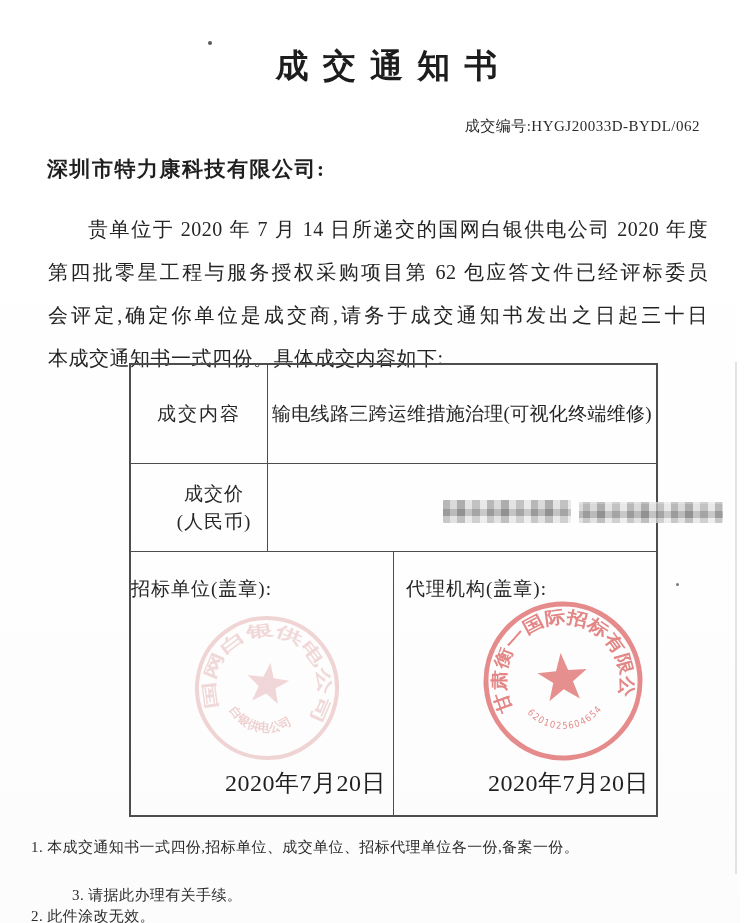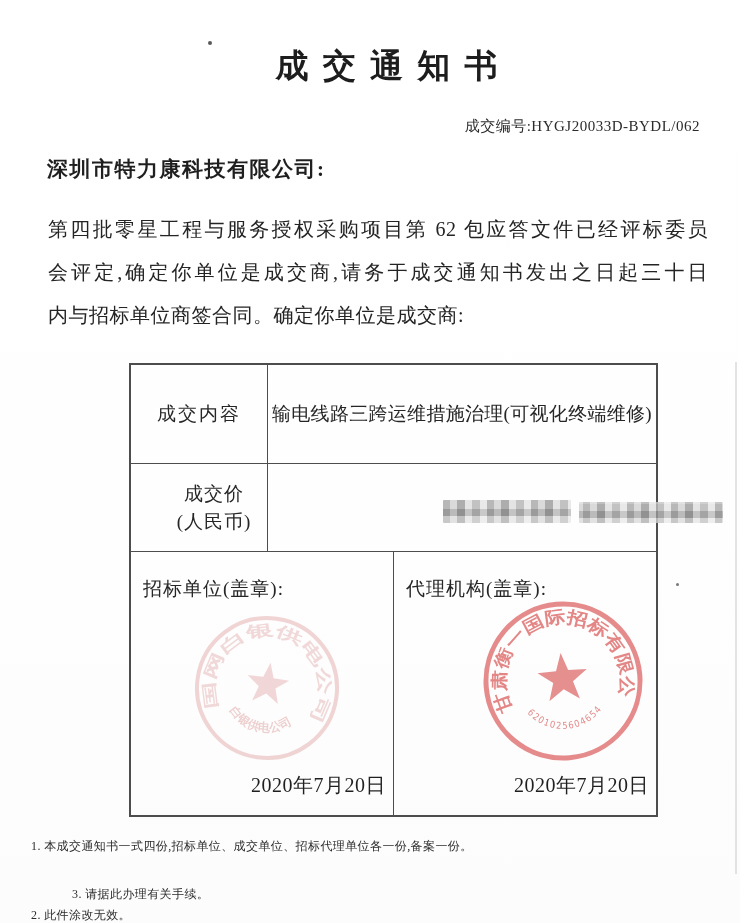--- a/index.html
+++ b/index.html
@@ -32,38 +32,38 @@
   .award-table{position:absolute;left:129px;top:363px;width:529px;height:454px;
     border:2px solid #4d4d4d;box-sizing:border-box;}
   .cell{position:absolute;box-sizing:border-box;font-size:19px;color:#262626;}
   .c-label1{left:0;top:0;width:137px;height:99px;border-right:1px solid #4d4d4d;border-bottom:1px solid #4d4d4d;
     display:flex;align-items:center;justify-content:center;letter-spacing:2px;}
   .c-value1{left:137px;top:0;width:388px;height:99px;border-bottom:1px solid #4d4d4d;
     display:flex;align-items:center;justify-content:center;letter-spacing:.3px;}
   .c-label2{left:0;top:99px;width:137px;height:88px;border-right:1px solid #4d4d4d;border-bottom:1px solid #4d4d4d;
     display:flex;flex-direction:column;align-items:center;justify-content:center;line-height:28px;letter-spacing:1px;padding-left:30px;}
   .c-value2{left:137px;top:99px;width:388px;height:88px;border-bottom:1px solid #4d4d4d;}
-  .c-tender{left:0;top:187px;width:263px;height:263px;border-right:1px solid #4d4d4d;padding:24px 10px 0 12px;}
+  .c-tender{left:0;top:187px;width:263px;height:263px;border-right:1px solid #4d4d4d;padding:24px 10px 0 0;}
   .c-agency{left:263px;top:187px;width:262px;height:263px;padding:24px 6px 0 12px;}
   .seal-label{font-size:19px;letter-spacing:1px;}
-  .cell-date{position:absolute;right:7px;bottom:16px;font-size:20px;letter-spacing:.5px;color:#1f1f1f;}
+  .cell-date{position:absolute;right:7px;bottom:16px;font-size:24px;letter-spacing:.5px;color:#1f1f1f;}
   
   .mosaic{position:absolute;opacity:.85;border-radius:1px;
     background:
       repeating-linear-gradient(0deg, rgba(255,255,255,.35) 0 7px, rgba(70,70,70,.22) 7px 14px, rgba(255,255,255,.15) 14px 23px),
       repeating-linear-gradient(90deg,#9d9d9d 0 7px,#cdcdcd 7px 14px,#8f8f8f 14px 22px,#dadada 22px 29px,#acacac 29px 37px,#e2e2e2 37px 44px);
   }
   .mosaic.m1{left:175px;top:36px;width:128px;height:23px;}
   .mosaic.m2{left:311px;top:38px;width:144px;height:21px;background-position:3px 2px, 4px 0;}
   
   .stamp{position:absolute;mix-blend-mode:multiply;pointer-events:none;}
   .stamp-left{left:185px;top:606px;width:164px;height:164px;opacity:.40;filter:blur(.7px);}
   .stamp-right{left:471px;top:589px;width:184px;height:184px;opacity:.82;filter:blur(.3px);}
   
-  .note{position:absolute;left:31px;font-size:12px;letter-spacing:.4px;color:#2c2c2c;white-space:nowrap;}
+  .note{position:absolute;left:31px;font-size:15px;letter-spacing:.4px;color:#2c2c2c;white-space:nowrap;}
   .note.n1{top:838px;} .note.n2{top:862px;margin-top:45px;} .note.n3{top:886px;margin-left:41px;}
   
   .dot-a{position:absolute;left:208px;top:41px;width:4px;height:4px;border-radius:50%;background:#3c3c3c;opacity:.85;}
   .dot-b{position:absolute;left:676px;top:583px;width:3px;height:3px;border-radius:50%;background:#565656;opacity:.8;}
   .scan-edge{position:absolute;right:3px;top:362px;width:2px;height:512px;background:#d9d9d9;opacity:.75;}
 </style>
 </head>
 <body>
 
 <div class="page">
@@ -72,23 +72,24 @@
   <div class="dot-b"></div>
   <div class="scan-edge"></div>
 
   <div class="title">成 交 通 知 书</div>
 
   <div class="notice-line"><span>成交编号:</span><span>HYGJ20033D-BYDL/062</span></div>
 
   <div class="addressee">深圳市特力康科技有限公司:</div>
 
   <div class="body-par">
+    <div class="ln j indent">贵单位于 2020 年 7 月 14 日所递交的国网白银供电公司 2020 年度</div>
     <div class="ln j">第四批零星工程与服务授权采购项目第 62 包应答文件已经评标委员</div>
     <div class="ln j">会评定,确定你单位是成交商,请务于成交通知书发出之日起三十日</div>
-    <div class="ln">内与招标单位商签合同。确定你单位是成交商:</div>
+    <div class="ln">本成交通知书一式四份。具体成交内容如下:</div>
   </div>
 
   <div class="award-table">
     <div class="cell c-label1">
         <span>成交内容</span>
       </div>
     <div class="cell c-value1">
         <span>输电线路三跨运维措施治理(可视化终端维修)</span>
       </div>
 

